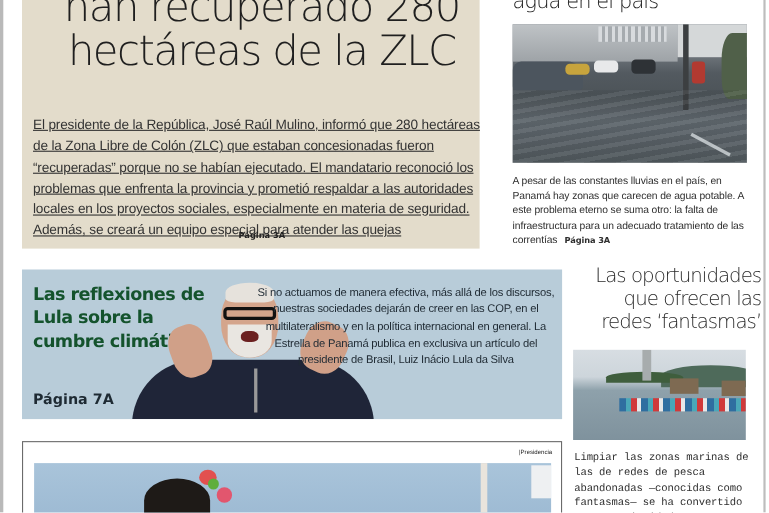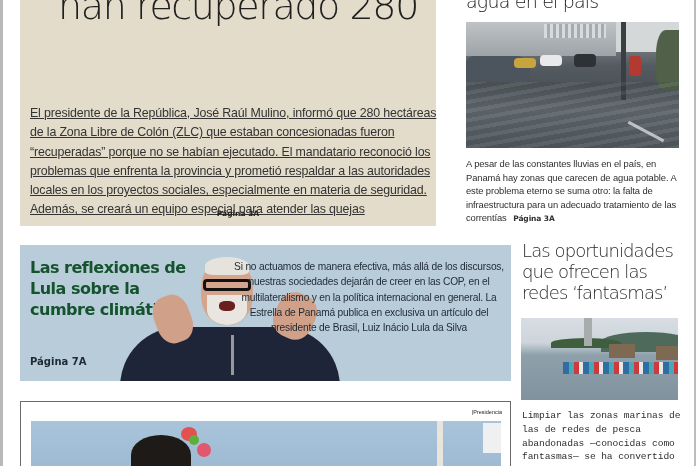--- a/index.html
+++ b/index.html
@@ -40,37 +40,37 @@
   .flood-wave { position: absolute; left: 160px; top: 108px; width: 40px; height: 3px; background: rgba(230,235,238,0.7); transform: rotate(28deg); }
   .flood-body { position: absolute; left: 466px; top: 157px; width: 216px; font-family: "Liberation Sans", sans-serif;
     font-size: 9.4px; line-height: 13.6px; color: #2e2e2e; letter-spacing: -0.1px; }
   .flood-page { font-family: "DejaVu Sans", sans-serif; font-weight: bold; font-size: 7.5px; margin-left: 4px; }
 
   
   .lula { position: absolute; left: 20px; top: 245px; width: 491px; height: 136px; background: #b8ccd9; overflow: hidden; }
   .lula-headline { position: absolute; left: 10px; top: 12px; width: 160px; font-family: "DejaVu Sans", sans-serif;
     font-weight: bold; font-size: 16px; line-height: 21px; color: #14532d; letter-spacing: -0.5px; }
   .lula-page { position: absolute; left: 10px; top: 111px; font-family: "DejaVu Sans", sans-serif; font-weight: bold;
-    font-size: 10px; color: #1e2a33; }
+    font-size: 13px; color: #1e2a33; }
   .lula-figure { position: absolute; left: 95px; top: 10px; width: 230px; height: 126px; }
   .lula-body-shirt { position: absolute; left: 5px; top: 72px; width: 220px; height: 60px; background: #1f2538; border-radius: 60px 60px 0 0; }
   .lula-head { position: absolute; left: 86px; top: 4px; width: 52px; height: 66px; background: #d4a58c; border-radius: 45% 45% 45% 45%; }
   .lula-hair { position: absolute; left: 90px; top: 2px; width: 44px; height: 18px; background: #e6e2dc; border-radius: 50% 50% 20% 20%; }
   .lula-beard { position: absolute; left: 92px; top: 40px; width: 40px; height: 30px; background: #e9e6e1; border-radius: 0 0 50% 50%; }
   .lula-mouth { position: absolute; left: 104px; top: 46px; width: 16px; height: 10px; background: #6b2020; border-radius: 40%; }
   .lula-glasses { position: absolute; left: 88px; top: 24px; width: 48px; height: 12px; border: 3px solid #111; border-radius: 4px; }
   .lula-hand-l { position: absolute; left: 40px; top: 40px; width: 36px; height: 48px; background: #d0a088; border-radius: 40% 40% 40% 40%; transform: rotate(-20deg); }
   .lula-hand-r { position: absolute; left: 160px; top: 38px; width: 40px; height: 46px; background: #d0a088; border-radius: 40%; transform: rotate(25deg); }
   .lula-mic { position: absolute; left: 116px; top: 80px; width: 3px; height: 40px; background: #999; }
   .lula-quote { position: absolute; left: 214px; top: 14px; width: 270px; text-align: center;
     font-family: "Liberation Sans", sans-serif; font-size: 10.2px; line-height: 15.3px; color: #1f2a33; letter-spacing: -0.2px; }
 
   
   .nets-headline { position: absolute; left: 522px; top: 240px; width: 170px; font-family: "DejaVu Sans", sans-serif;
-    font-weight: 300; font-size: 18px; line-height: 21px; letter-spacing: -0.9px; color: #2a2a2a; }
+    font-weight: 300; font-size: 18px; line-height: 21px; letter-spacing: -0.9px; color: #2a2a2a; text-align: right; }
   .nets-photo { position: absolute; left: 521px; top: 318px; width: 157px; height: 82px; overflow: hidden;
     background: linear-gradient(180deg, #d7dde2 0%, #cdd5db 30%, #8ea1ab 45%, #7f929d 100%); }
   .nets-hill { position: absolute; left: 80px; top: 14px; width: 90px; height: 20px; background: #4e6a5a; border-radius: 50% 50% 0 0; }
   .nets-island { position: absolute; left: 30px; top: 20px; width: 70px; height: 10px; background: #3f5e3d; border-radius: 50% 50% 0 0; }
   .nets-tower { position: absolute; left: 63px; top: 0; width: 8px; height: 28px; background: #a7acad; }
   .nets-pier1 { position: absolute; left: 88px; top: 26px; width: 26px; height: 14px; background: #7e6a52; }
   .nets-pier2 { position: absolute; left: 135px; top: 28px; width: 22px; height: 14px; background: #7e6a52; }
   .nets-boats { position: absolute; left: 42px; top: 44px; width: 115px; height: 12px;
     background: repeating-linear-gradient(90deg, #2f6ea0 0 6px, #4aa7b8 6px 11px, #d0393a 11px 16px, #e7e7e7 16px 20px); }
   .nets-body { position: absolute; left: 522px; top: 409px; width: 160px; font-family: Liberation Mono, monospace;
@@ -90,20 +90,21 @@
 </style>
 </head>
 <body>
 
 <div class="edge-left"></div>
 <div class="edge-right"></div>
 
 <section class="lead">
   <h1 class="lead-headline">
     <div>han recuperado 280</div>
+    <div>hectáreas de la ZLC</div>
   </h1>
   <p class="lead-body">El presidente de la República, José Raúl Mulino, informó que 280 hectáreas de la Zona Libre de Colón (ZLC) que estaban concesionadas fueron “recuperadas” porque no se habían ejecutado. El mandatario reconoció los problemas que enfrenta la provincia y prometió respaldar a las autoridades locales en los proyectos sociales, especialmente en materia de seguridad. Además, se creará un equipo especial para atender las quejas</p>
   <div class="lead-page">Página 3A</div>
 </section>
 
 <section>
   <h2 class="flood-headline">agua en el país</h2>
   <div class="flood-photo" title="Calle inundada con autos y motocicleta">
     <div class="flood-building">
         <div class="flood-windows"></div>

